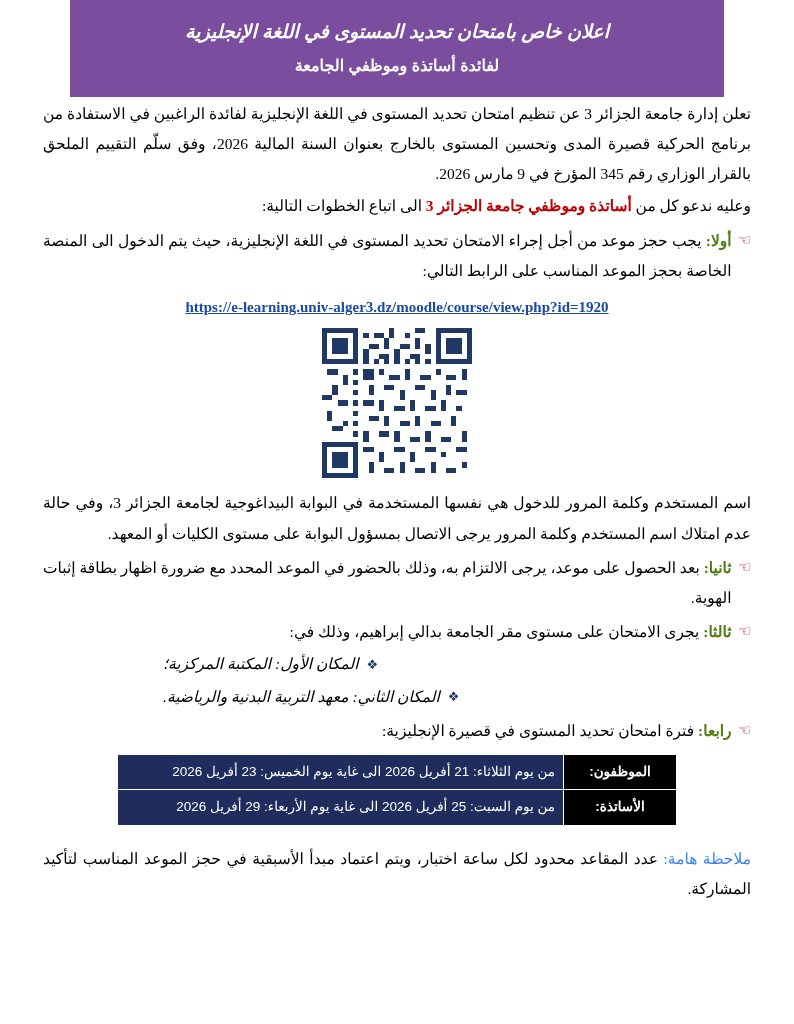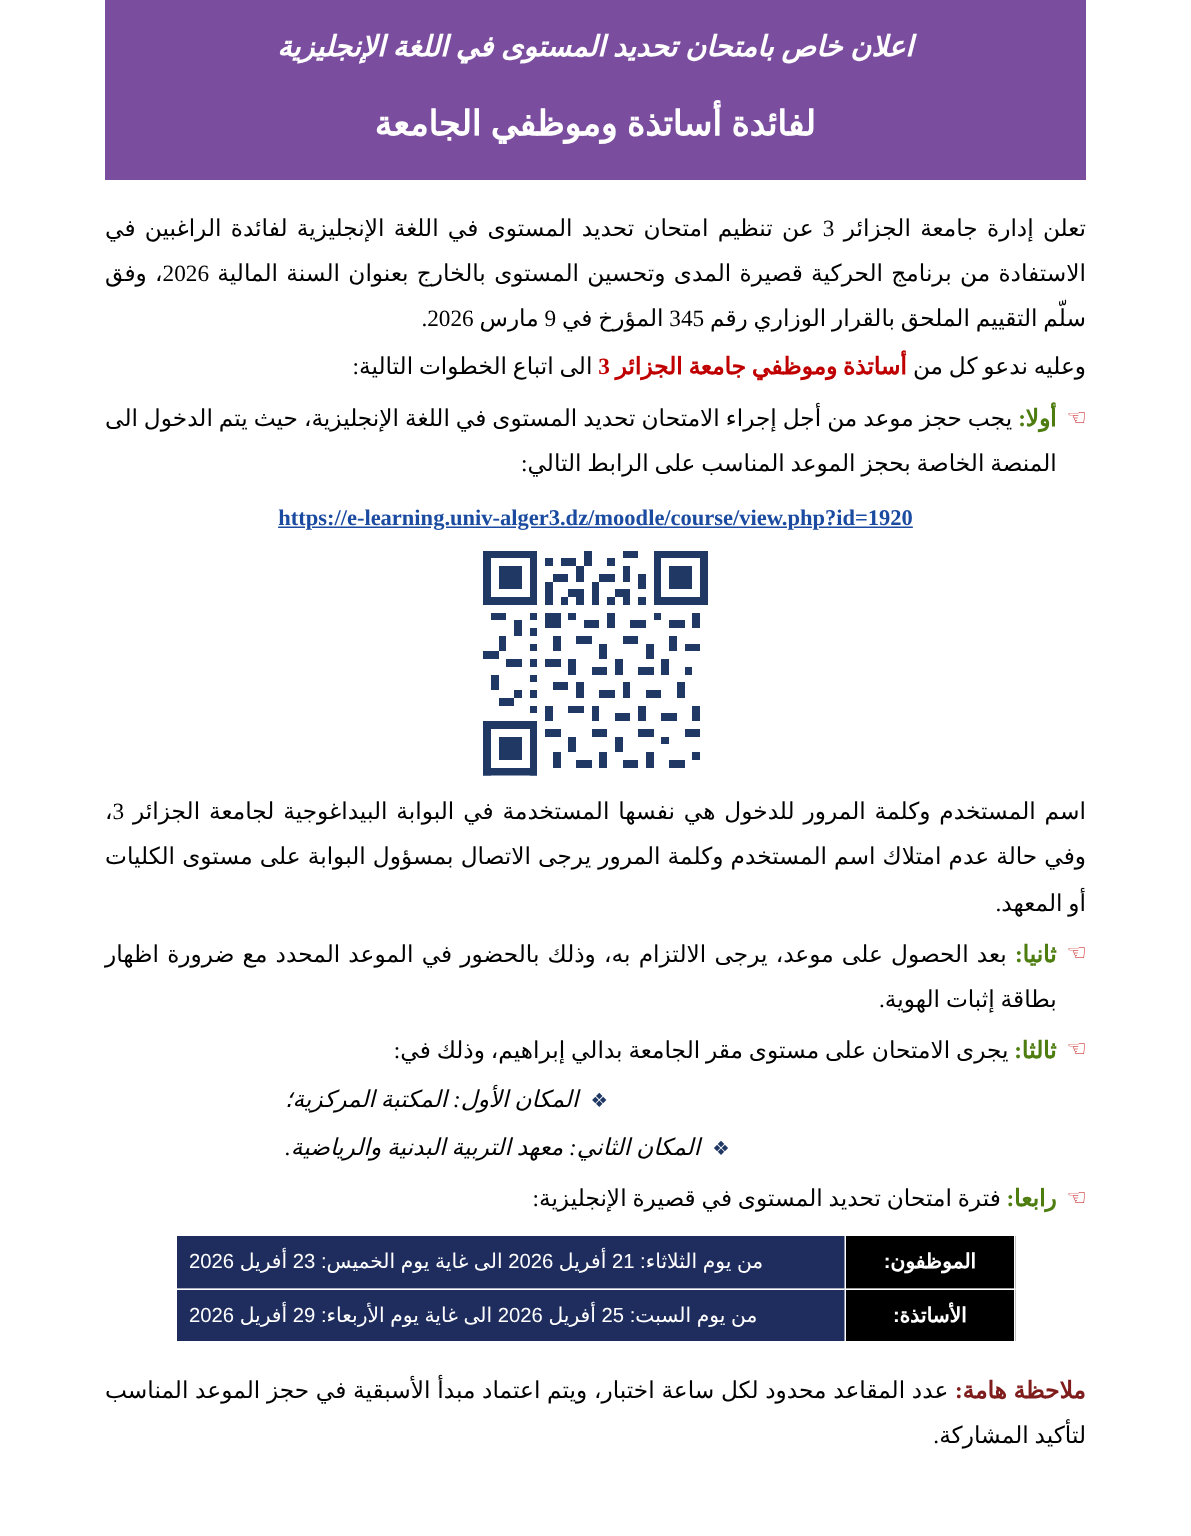--- a/index.html
+++ b/index.html
@@ -36,24 +36,24 @@
     margin: 0 70px;
     background: #7a4d9e;
     color: #ffffff;
     text-align: center;
     font-family: "Liberation Sans", sans-serif;
     font-weight: bold;
     padding: 14px 10px 16px 10px;
     line-height: 1.85;
   }
   .banner-line1 { font-size: 19px; display: block; font-style: italic; }
-  .banner-line2 { font-size: 23px; display: block; margin-top: 12px;}
+  .banner-line2 { font-size: 16px; display: block; margin-top: 2px;}
   .body-wrap {
-    margin: 0 70px;
-    padding-top: 18px;
+    margin: 0 43px;
+    padding-top: 2px;
     font-size: 15.5px;
     line-height: 1.95;
     text-align: justify;
   }
   .para {
     margin: 0 0 2px 0;
     text-align: justify;
   }
   .highlight-red {
     color: #c00000;
@@ -140,31 +140,31 @@
     white-space: nowrap;
   }
   td.cat {
     background: #000000;
     font-weight: bold;
     width: 96px;
     text-align: center;
   }
   td.val {
     background: #1f2d5e;
-    text-align: left;
+    text-align: right;
   }
   .note {
     margin-top: 10px;
     text-align: justify;
     font-size: 15.5px;
     line-height: 1.95;
   }
   .note-label {
-    color: #7f1d1d;
-    font-weight: bold;
+    color: #3b82f6;
+    font-weight: normal;
   }
 </style>
 </head>
 <body>
 
 <div class="page">
 
 
   <div class="banner">
     <span class="banner-line1">اعلان خاص بامتحان تحديد المستوى في اللغة الإنجليزية</span>

